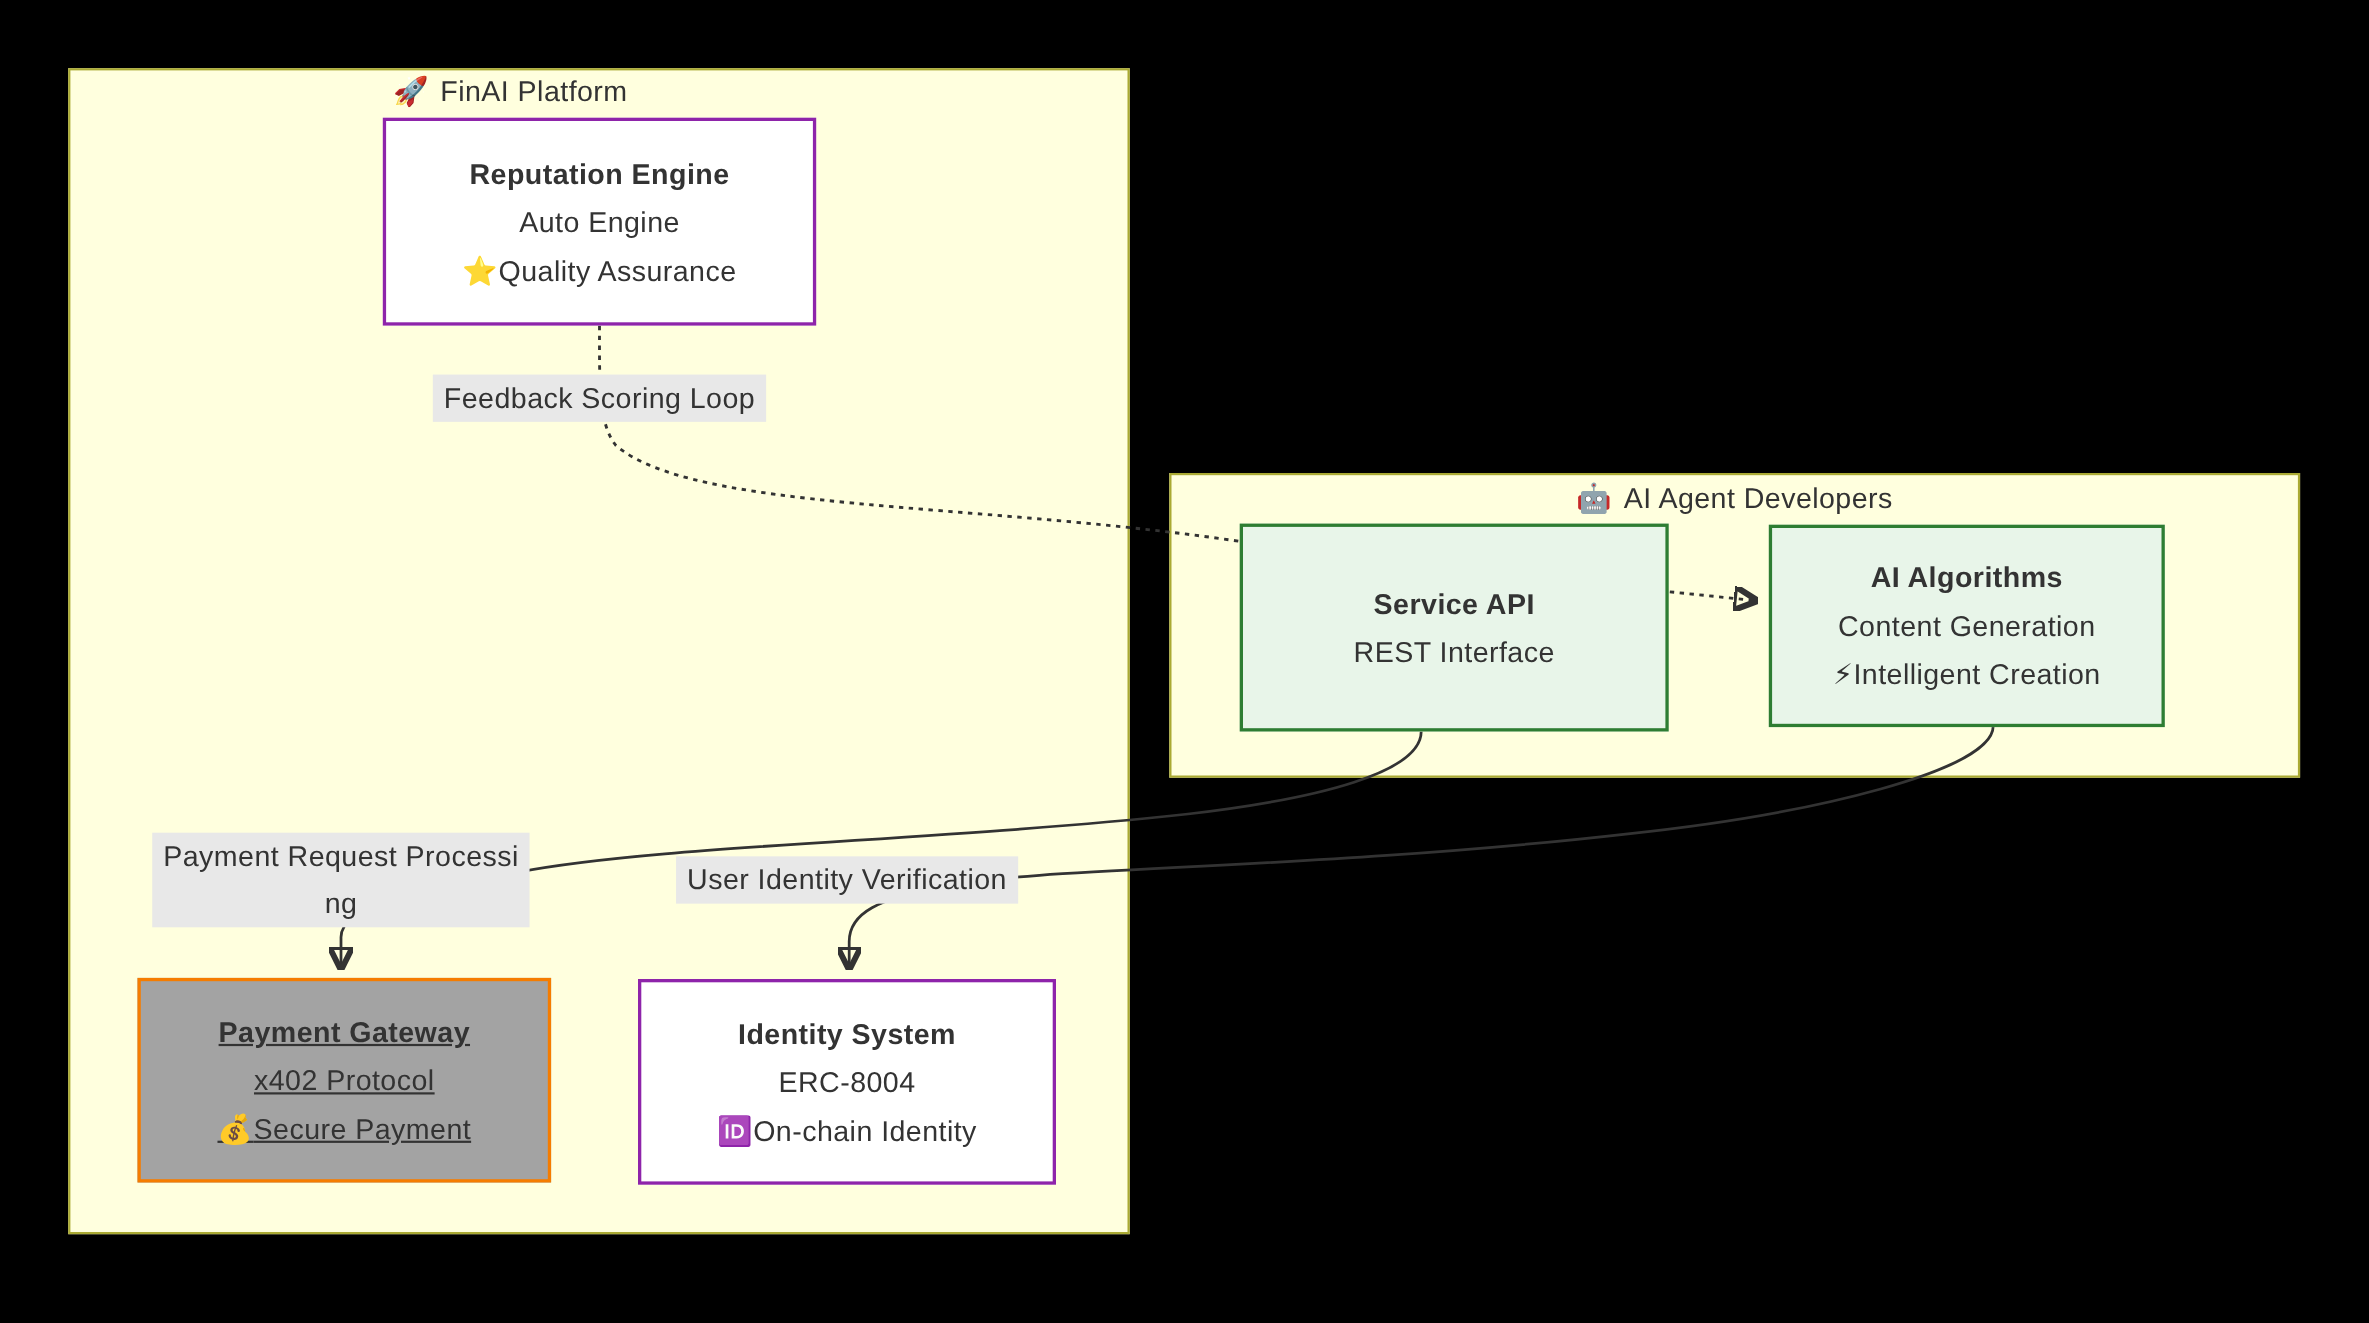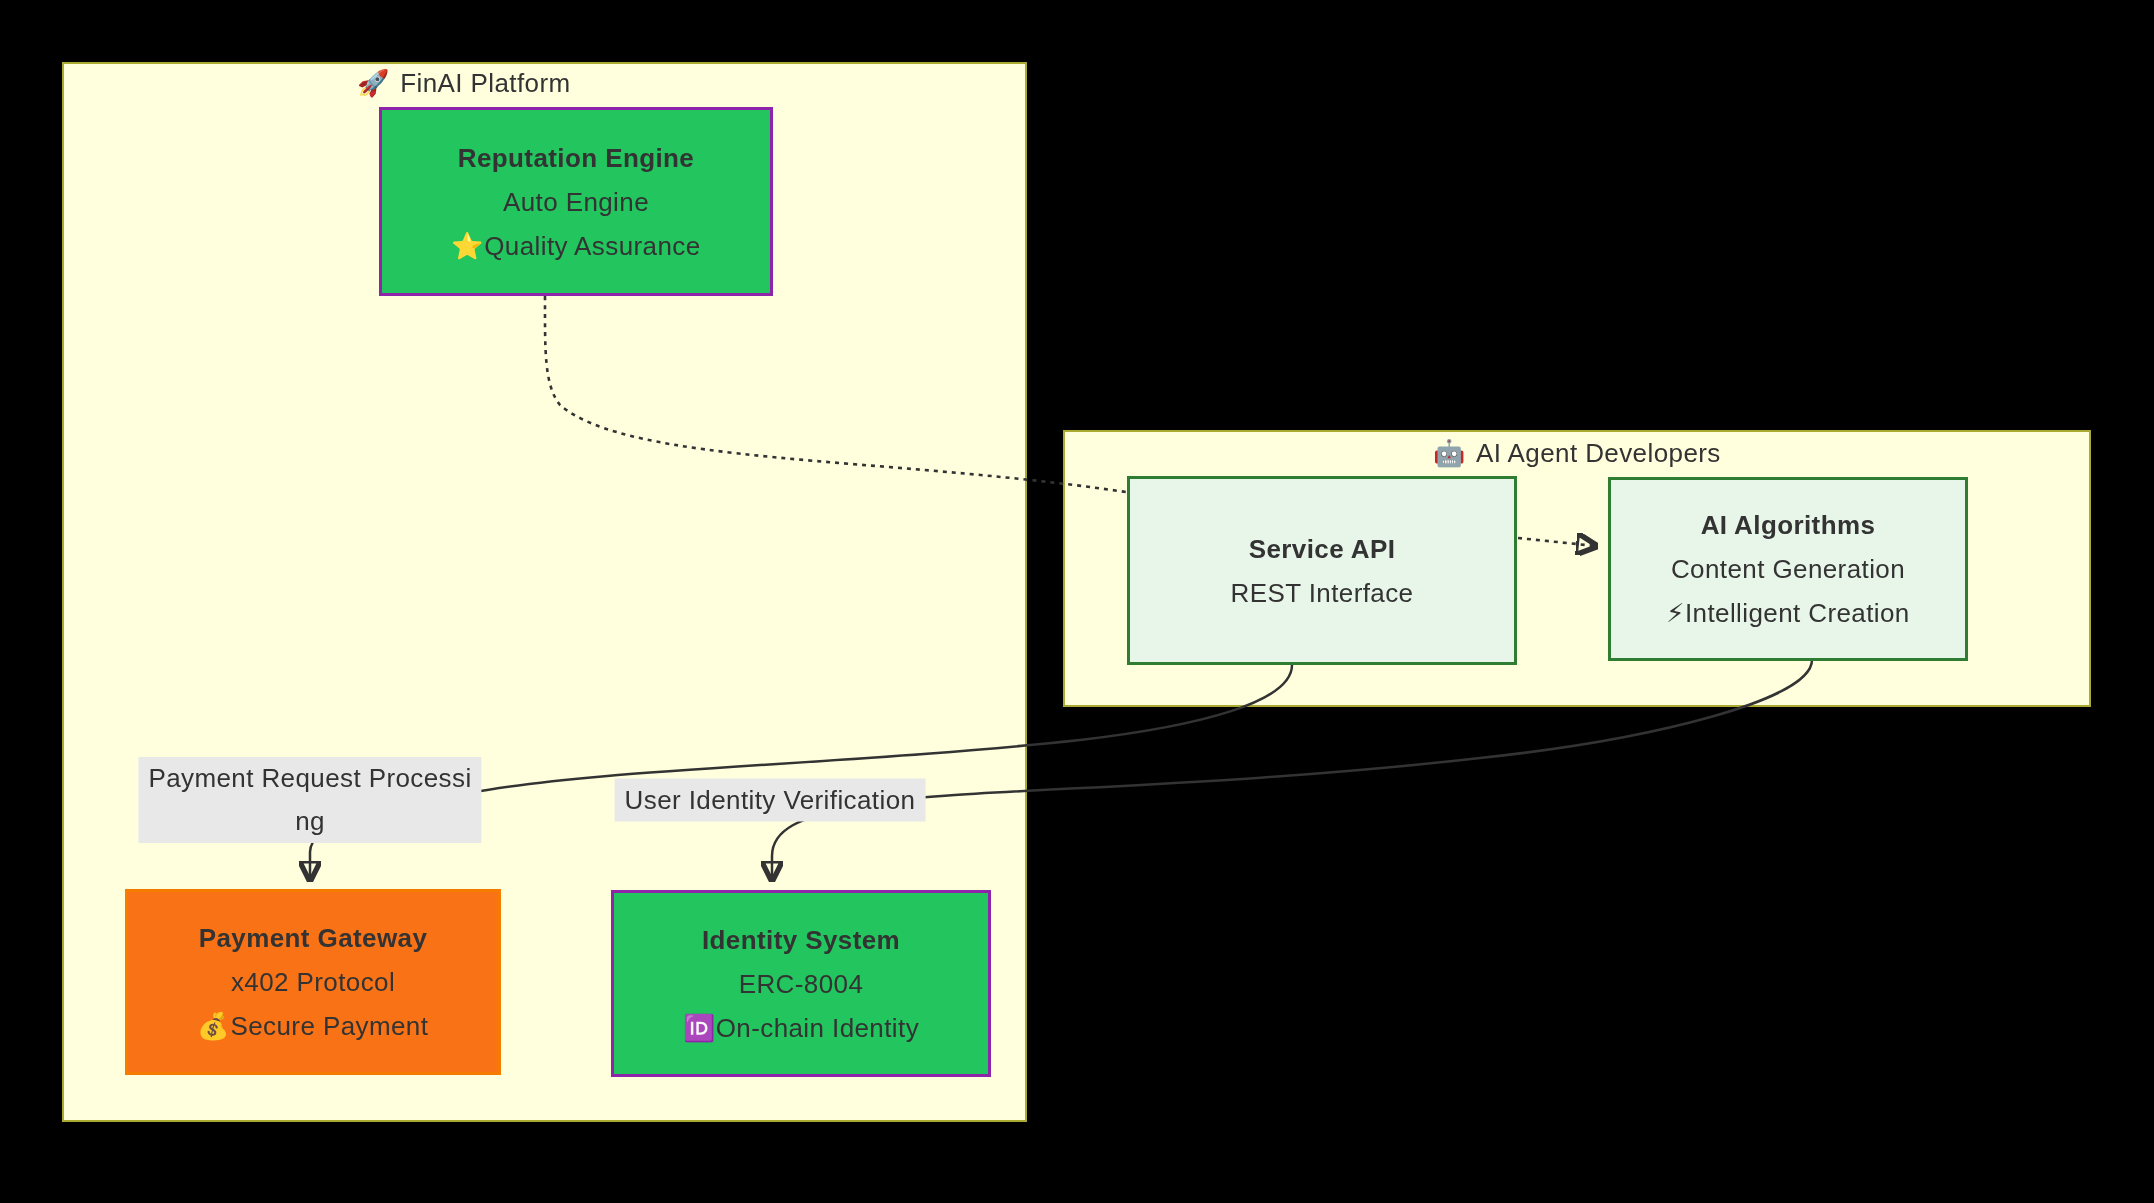--- a/index.html
+++ b/index.html
@@ -29,23 +29,23 @@
     line-height:43px;text-align:center;padding:0 10px;
   }
   .edge-label span{display:block;}
   
   .node{
     position:absolute;z-index:3;box-sizing:border-box;border:3px solid;
     display:flex;flex-direction:column;justify-content:center;align-items:center;
     text-align:center;font-size:26px;line-height:44px;letter-spacing:.4px;color:#333;
   }
   .node .nt{font-weight:700;}
-  .node-purple{background:#22c55e;border-color:#8e24aa;margin-left:31px;}
+  .node-purple{background:#ffffff;border-color:#8e24aa;}
   .node-green{background:#e8f5e9;border-color:#2e7d32;}
-  .node-orange{background:#f97316;border-color:#f57c00;}
+  .node-orange{background:#a3a3a3;border-color:#f57c00;text-decoration:underline;}
   .node-reputation{left:348px;top:107px;width:394px;height:189px;}
   .node-service{left:1127px;top:476px;width:390px;height:189px;}
   .node-algorithms{left:1608px;top:477px;width:360px;height:184px;}
   .node-payment{left:125px;top:889px;width:376px;height:186px;}
   .node-identity{left:580px;top:890px;width:380px;height:187px;}
 </style>
 </head>
 <body>
 
 <div class="canvas">
@@ -65,20 +65,23 @@
     <path marker-end="url(#arrow)" d="M1812,660 C1812,700 1650,740 1480,758 C1200,790 950,788 860,805 C798,817 772,830 772,856 L772,880"></path>
   </svg>
 
   <div class="ctitle ctitle-finai">
     <span class="emoji">🚀</span><span>FinAI Platform</span>
   </div>
   <div class="ctitle ctitle-agents">
     <span class="emoji">🤖</span><span>AI Agent Developers</span>
   </div>
 
+  <div class="edge-label" style="left:545px;top:362px;">
+    <span>Feedback Scoring Loop</span>
+  </div>
   <div class="edge-label" style="left:310px;top:800px;">
     <span>Payment Request Processi</span>
     <span>ng</span>
   </div>
   <div class="edge-label" style="left:770px;top:800px;">
     <span>User Identity Verification</span>
   </div>
 
   <div class="node node-purple node-reputation">
     <div class="nt">Reputation Engine</div>

